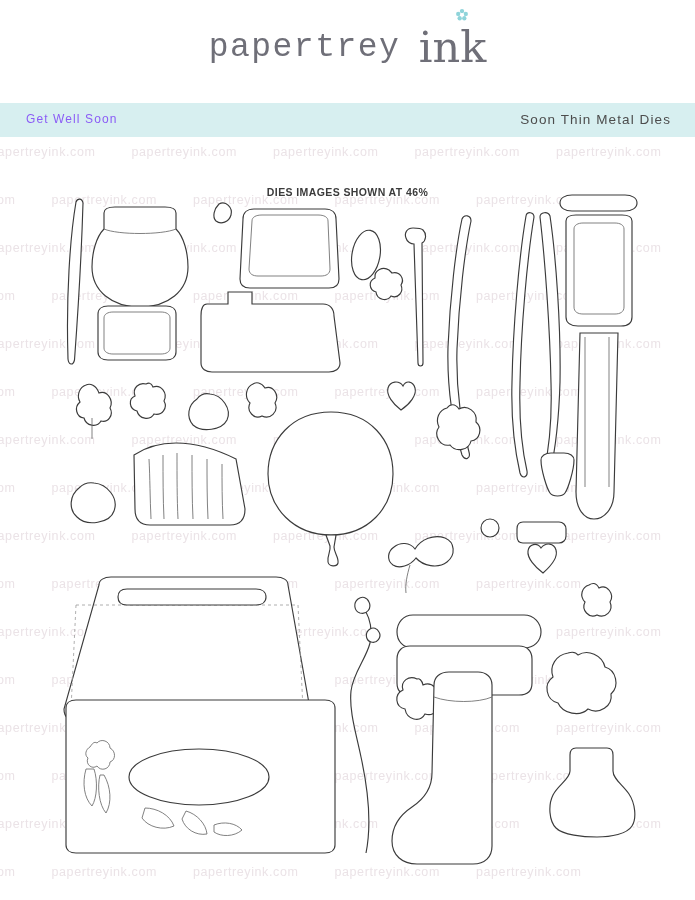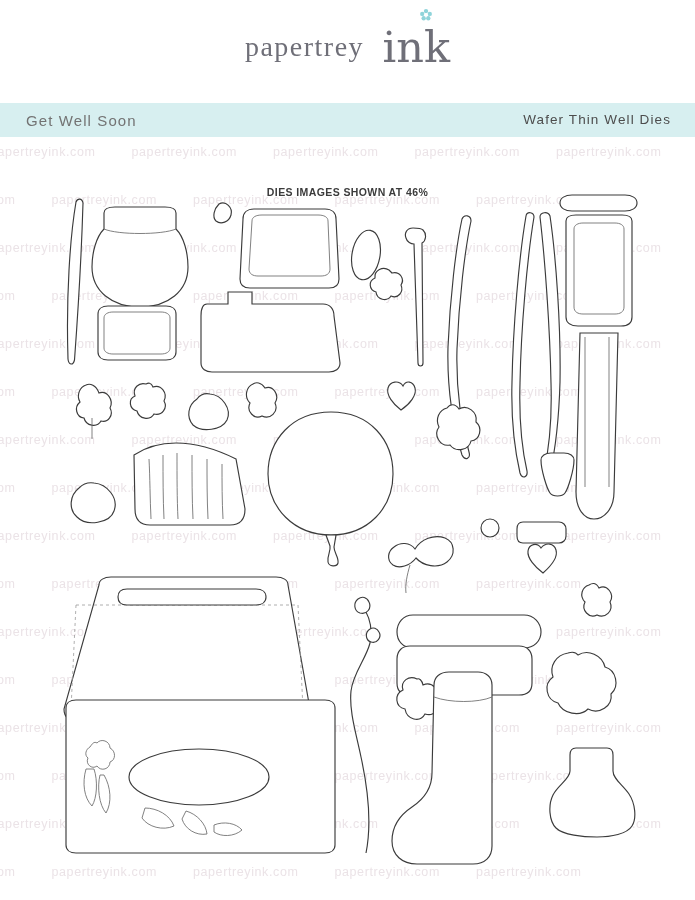--- a/index.html
+++ b/index.html
@@ -19,22 +19,22 @@
   
   .brand {
     position: absolute;
     top: 22px;
     left: 0;
     width: 695px;
     text-align: center;
     user-select: none;
   }
   .brand-word {
-    font-family: Liberation Serif, serif;
-    font-size: 28px;
+    font-family: Liberation Mono, monospace;
+    font-size: 33px;
     letter-spacing: 1.5px;
     color: #6f6f78;
     font-weight: 400;
     display: inline-block;
     vertical-align: middle;
   }
   .brand-ink {
     font-family: "DejaVu Serif", serif;
     font-size: 43px;
     color: #6f6f78;
@@ -57,23 +57,23 @@
     top: 103px;
     left: 0;
     width: 695px;
     height: 34px;
     background: #d7eff0;
   }
   .titlebar .left {
     position: absolute;
     left: 26px;
     top: 9px;
-    font-size: 15px;
+    font-size: 12px;
     letter-spacing: 1.1px;
-    color: #737373;
+    color: #8b5cf6;
   }
   .titlebar .right {
     position: absolute;
     right: 24px;
     top: 9px;
     font-size: 13.5px;
     letter-spacing: 1.1px;
     color: #4c4c4c;
   }
 
@@ -140,21 +140,21 @@
       <circle cx="15.4" cy="8.4" r="3.1" fill="#8fd4da"></circle>
       <circle cx="6.7" cy="14.6" r="3.1" fill="#8fd4da"></circle>
       <circle cx="13.3" cy="14.6" r="3.1" fill="#8fd4da"></circle>
       <circle cx="10" cy="9.8" r="2.4" fill="#ffffff"></circle>
     </svg>
   </span>
 </div>
 
 <div class="titlebar">
   <div class="left">Get Well Soon</div>
-  <div class="right">Wafer Thin Well Dies</div>
+  <div class="right">Soon Thin Metal Dies</div>
 </div>
 
 <div class="watermarks" id="wm-layer">
     <div class="wm-row" style="top: 8px; left: -10px; color: rgb(235, 227, 231);"><span>papertreyink.com</span><span>papertreyink.com</span><span>papertreyink.com</span><span>papertreyink.com</span><span>papertreyink.com</span></div>
     <div class="wm-row" style="top: 56px; left: -90px; color: rgb(235, 227, 231);"><span>papertreyink.com</span><span>papertreyink.com</span><span>papertreyink.com</span><span>papertreyink.com</span><span>papertreyink.com</span></div>
     <div class="wm-row" style="top: 104px; left: -10px; color: rgb(235, 227, 231);"><span>papertreyink.com</span><span>papertreyink.com</span><span>papertreyink.com</span><span>papertreyink.com</span><span>papertreyink.com</span></div>
     <div class="wm-row" style="top: 152px; left: -90px; color: rgb(235, 227, 231);"><span>papertreyink.com</span><span>papertreyink.com</span><span>papertreyink.com</span><span>papertreyink.com</span><span>papertreyink.com</span></div>
     <div class="wm-row" style="top: 200px; left: -10px; color: rgb(235, 227, 231);"><span>papertreyink.com</span><span>papertreyink.com</span><span>papertreyink.com</span><span>papertreyink.com</span><span>papertreyink.com</span></div>
     <div class="wm-row" style="top: 248px; left: -90px; color: rgb(235, 227, 231);"><span>papertreyink.com</span><span>papertreyink.com</span><span>papertreyink.com</span><span>papertreyink.com</span><span>papertreyink.com</span></div>
     <div class="wm-row" style="top: 296px; left: -10px; color: rgb(235, 227, 231);"><span>papertreyink.com</span><span>papertreyink.com</span><span>papertreyink.com</span><span>papertreyink.com</span><span>papertreyink.com</span></div>

